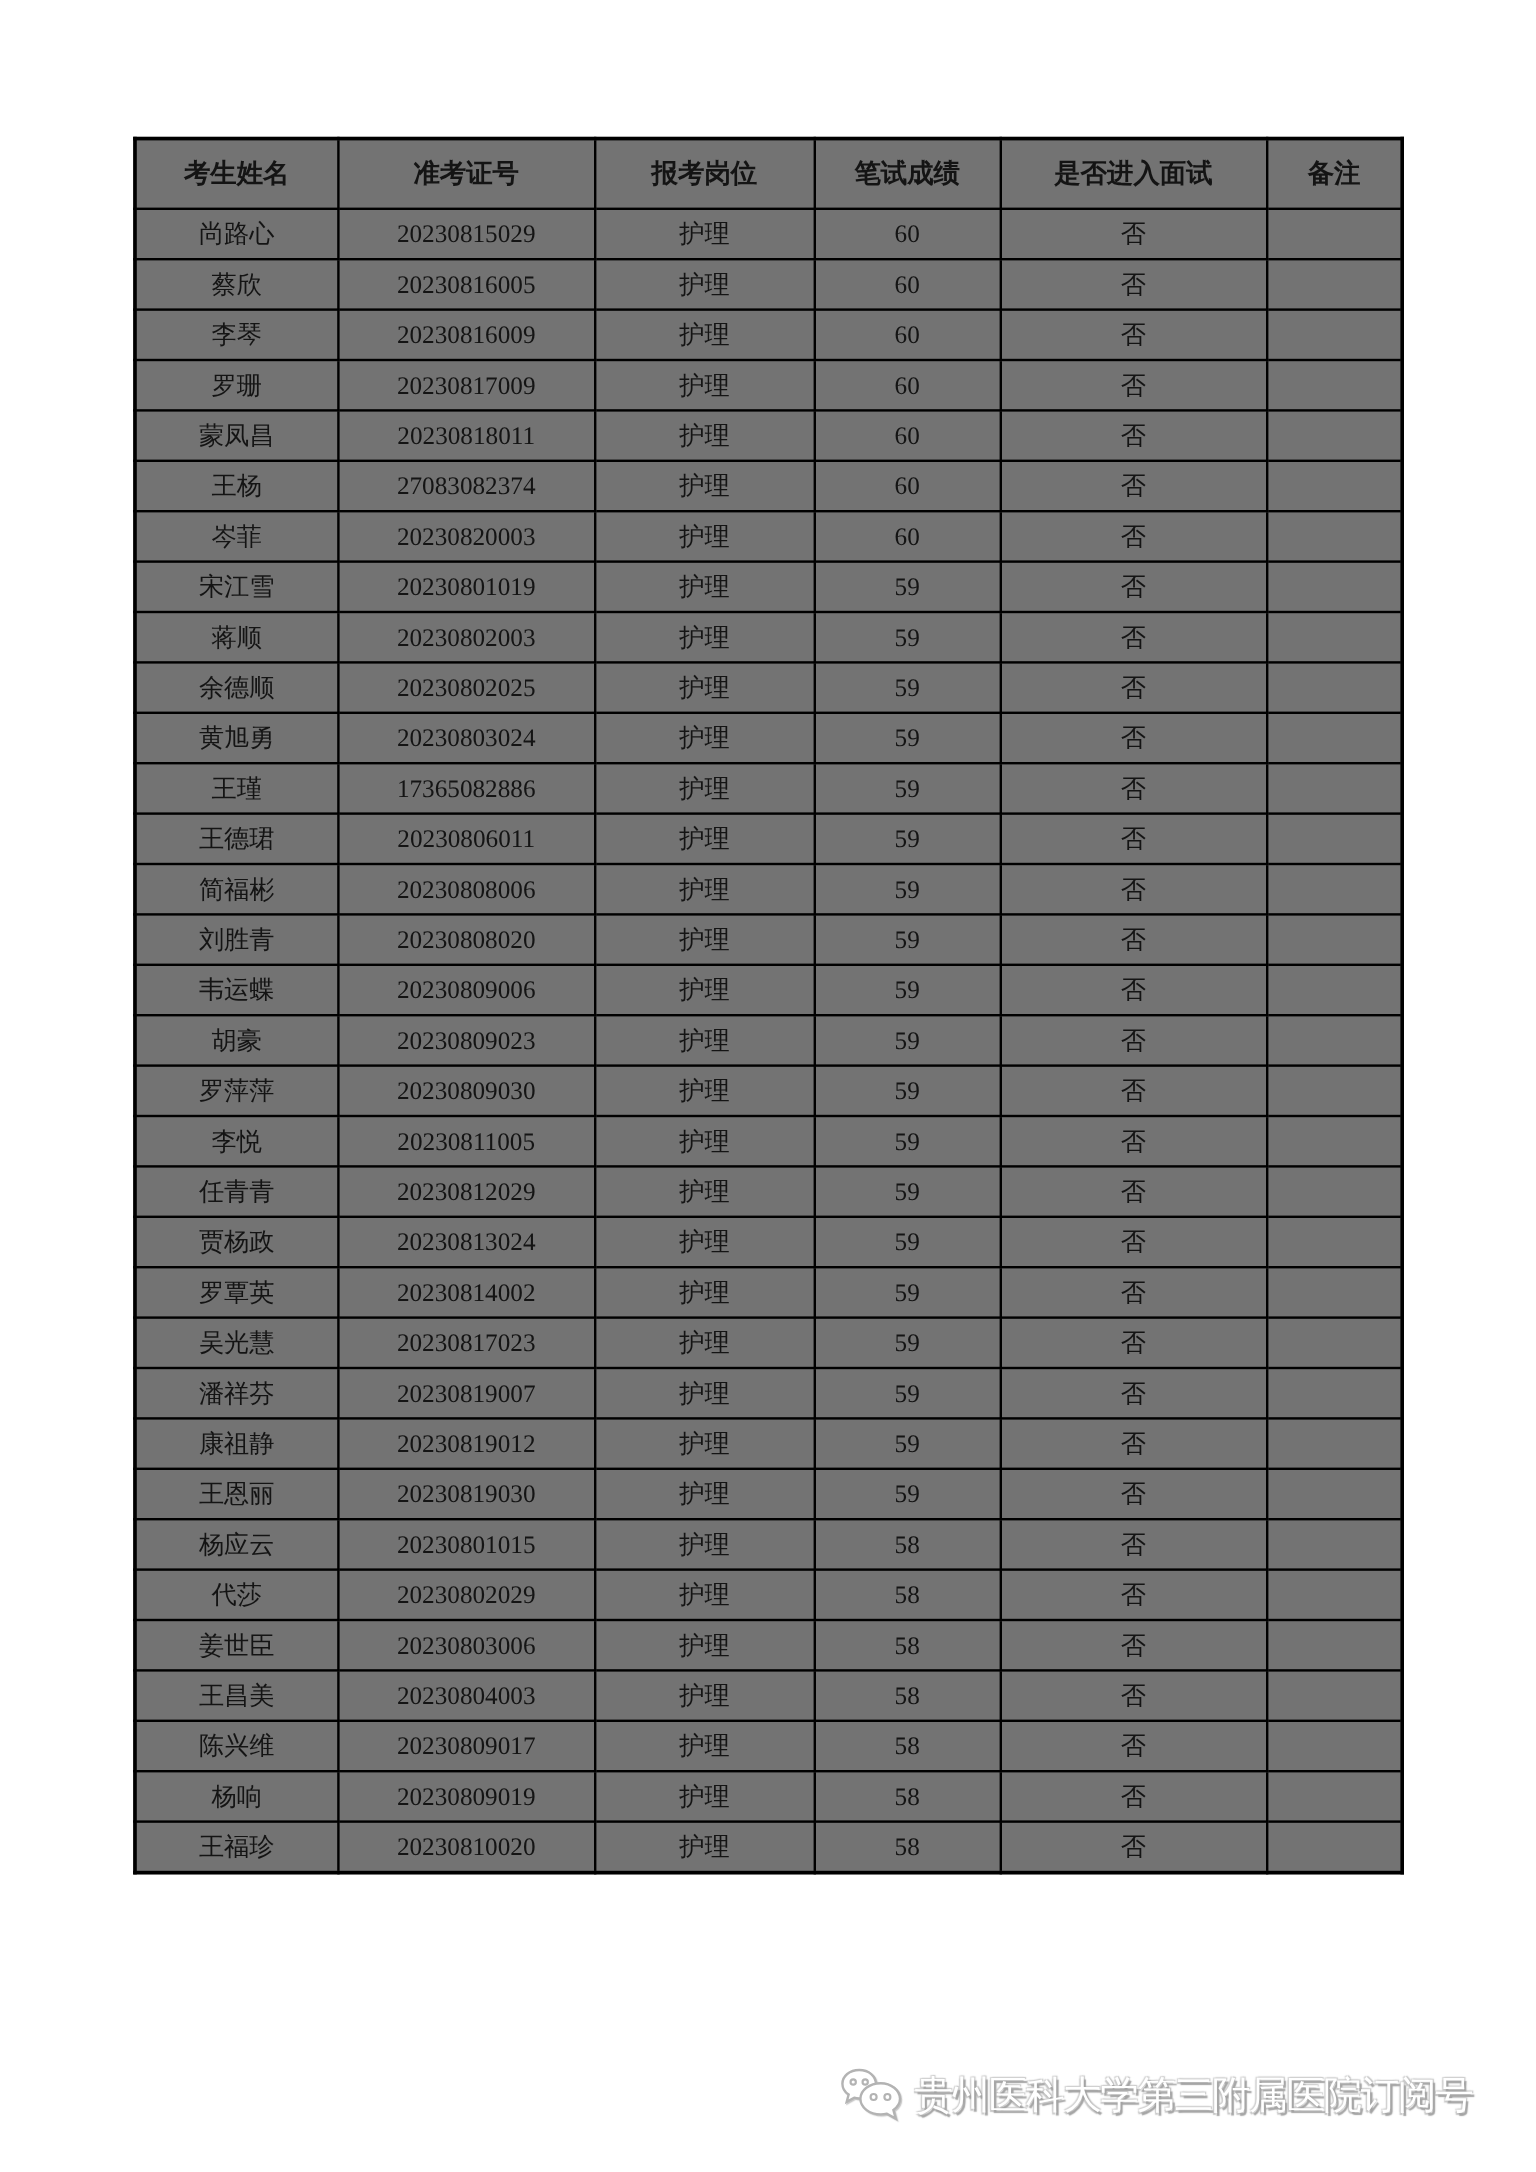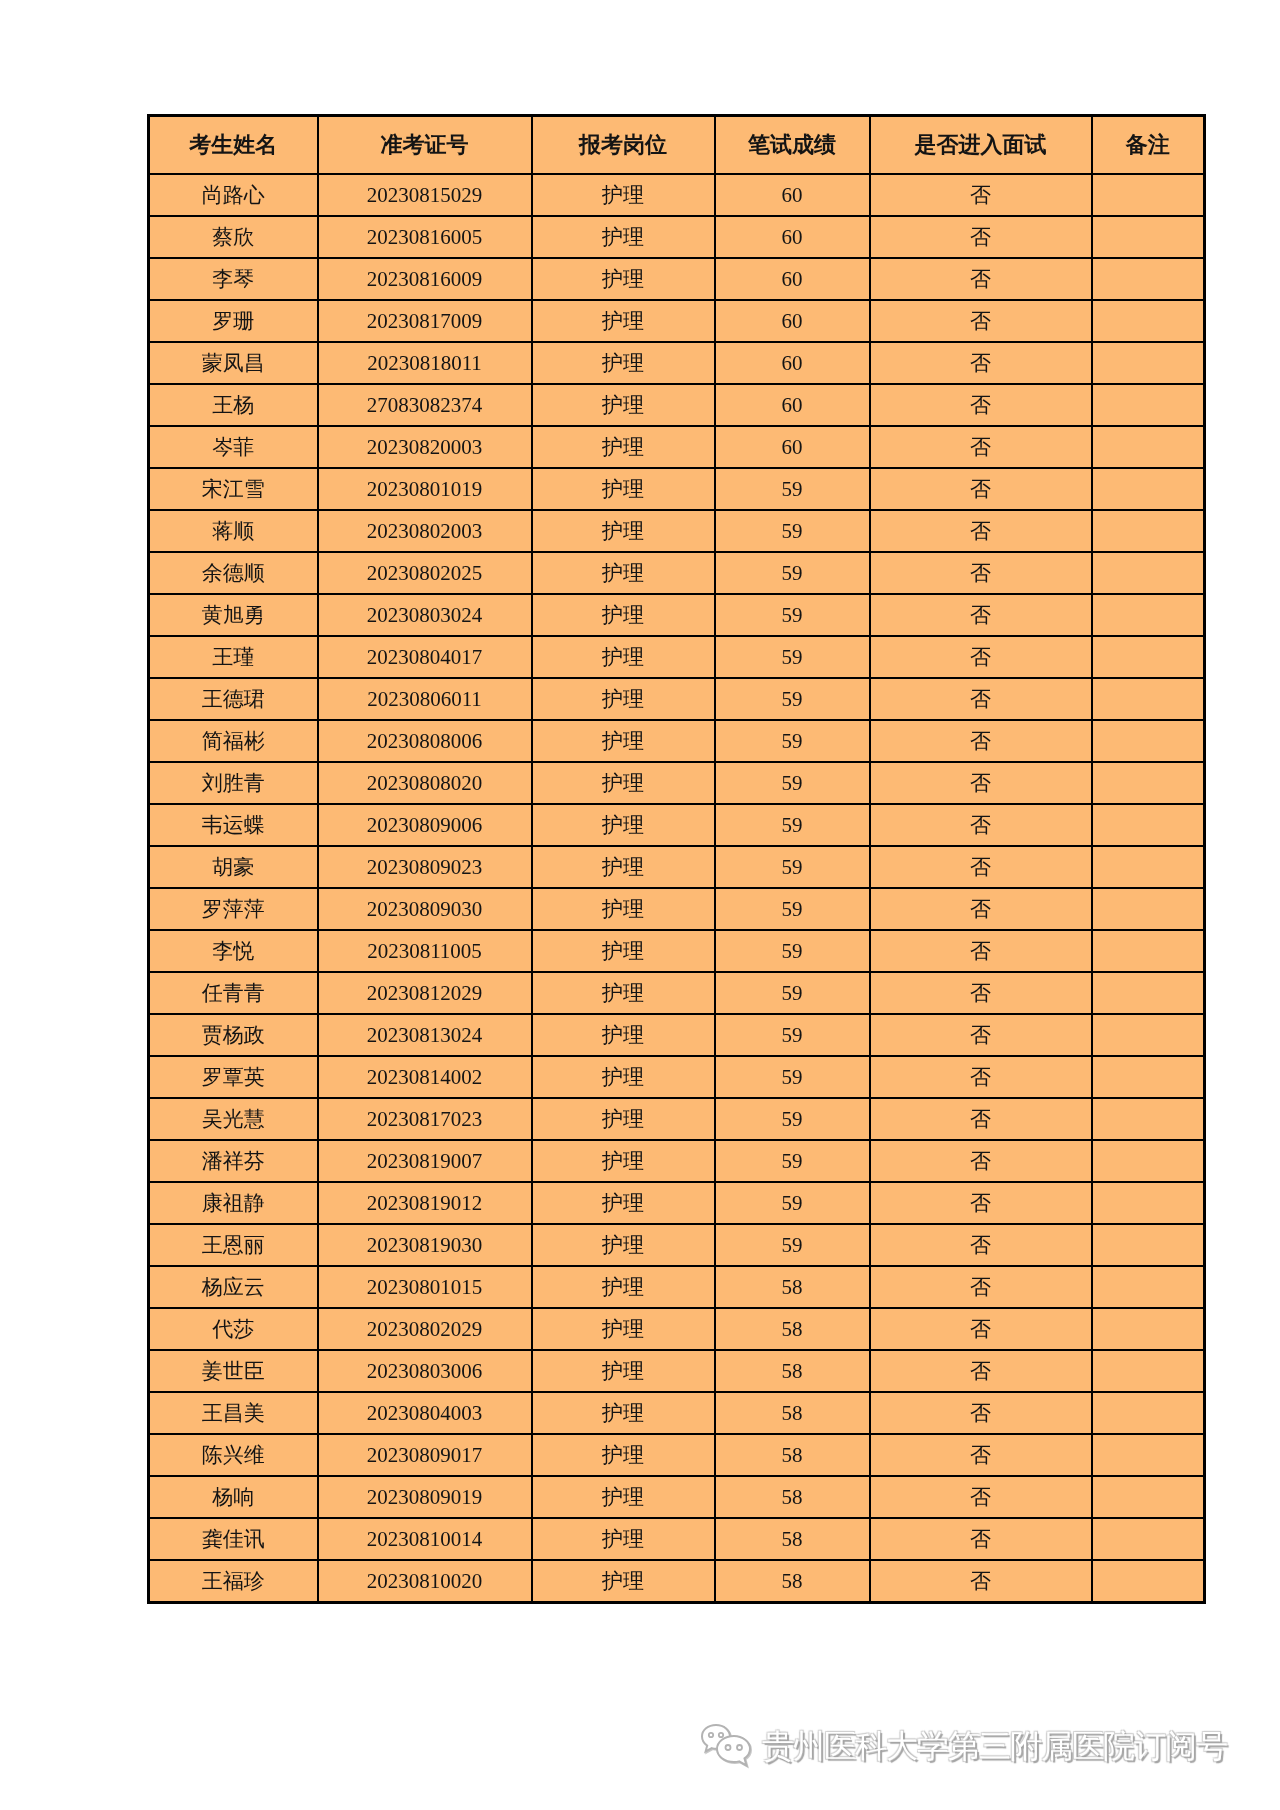--- a/index.html
+++ b/index.html
@@ -19,22 +19,21 @@
   .table-wrap {
     position: absolute;
     left: 111px;
     top: 114px;
   }
   table.score-table {
     border-collapse: collapse;
     table-layout: fixed;
     width: 1056px;
     border: 3px solid #000000;
-    background: #fdba74;
-    margin-left: 36px;
+    background: #737373;
   }
   table.score-table th,
   table.score-table td {
     border: 2px solid #000000;
     text-align: center;
     vertical-align: middle;
     padding: 0;
     color: #141414;
     overflow: hidden;
     white-space: nowrap;
@@ -184,21 +183,21 @@
         <tr>
           <td>黄旭勇</td>
           <td>20230803024</td>
           <td>护理</td>
           <td>59</td>
           <td>否</td>
           <td></td>
         </tr>
         <tr>
           <td>王瑾</td>
-          <td>20230804017</td>
+          <td>17365082886</td>
           <td>护理</td>
           <td>59</td>
           <td>否</td>
           <td></td>
         </tr>
         <tr>
           <td>王德珺</td>
           <td>20230806011</td>
           <td>护理</td>
           <td>59</td>
@@ -345,28 +344,20 @@
           <td>陈兴维</td>
           <td>20230809017</td>
           <td>护理</td>
           <td>58</td>
           <td>否</td>
           <td></td>
         </tr>
         <tr>
           <td>杨响</td>
           <td>20230809019</td>
-          <td>护理</td>
-          <td>58</td>
-          <td>否</td>
-          <td></td>
-        </tr>
-        <tr>
-          <td>龚佳讯</td>
-          <td>20230810014</td>
           <td>护理</td>
           <td>58</td>
           <td>否</td>
           <td></td>
         </tr>
         <tr>
           <td>王福珍</td>
           <td>20230810020</td>
           <td>护理</td>
           <td>58</td>

